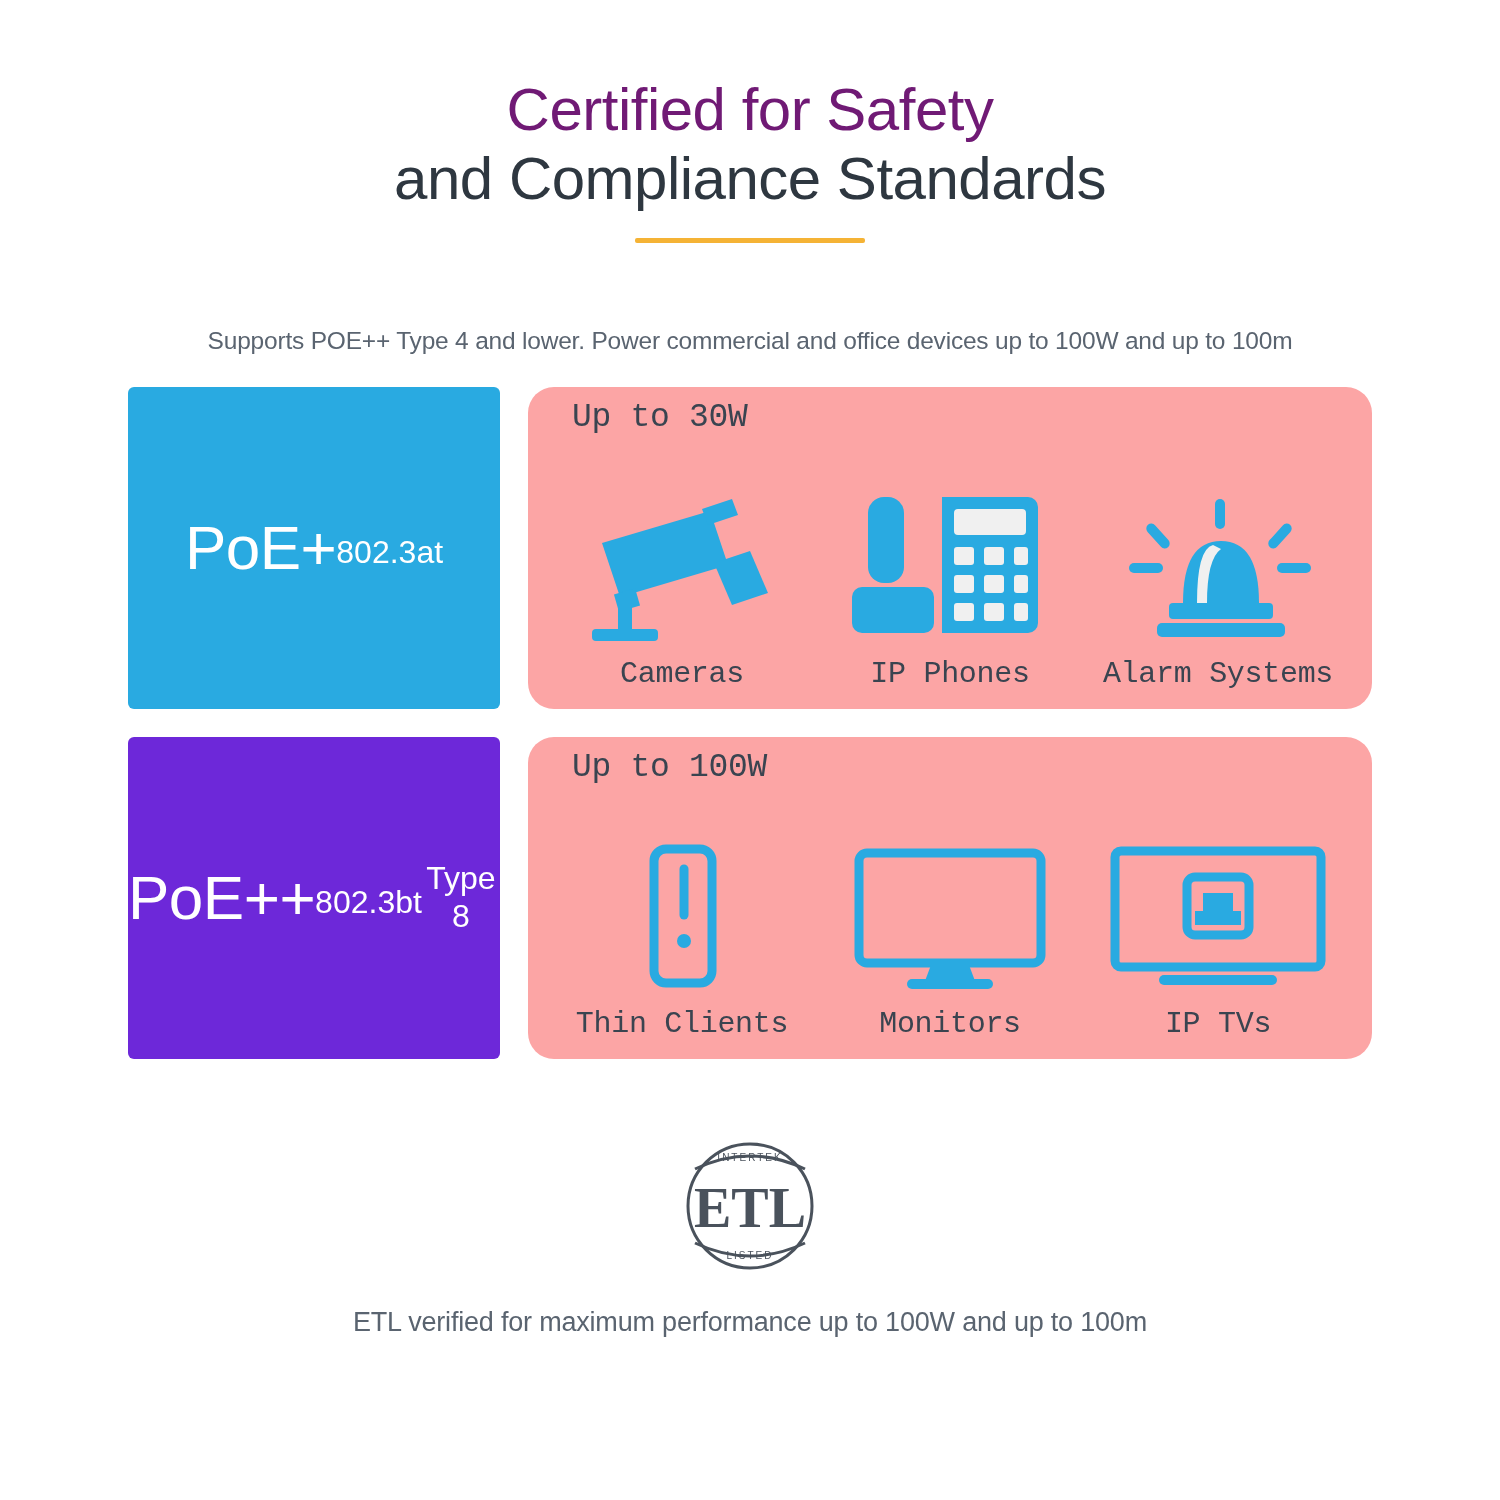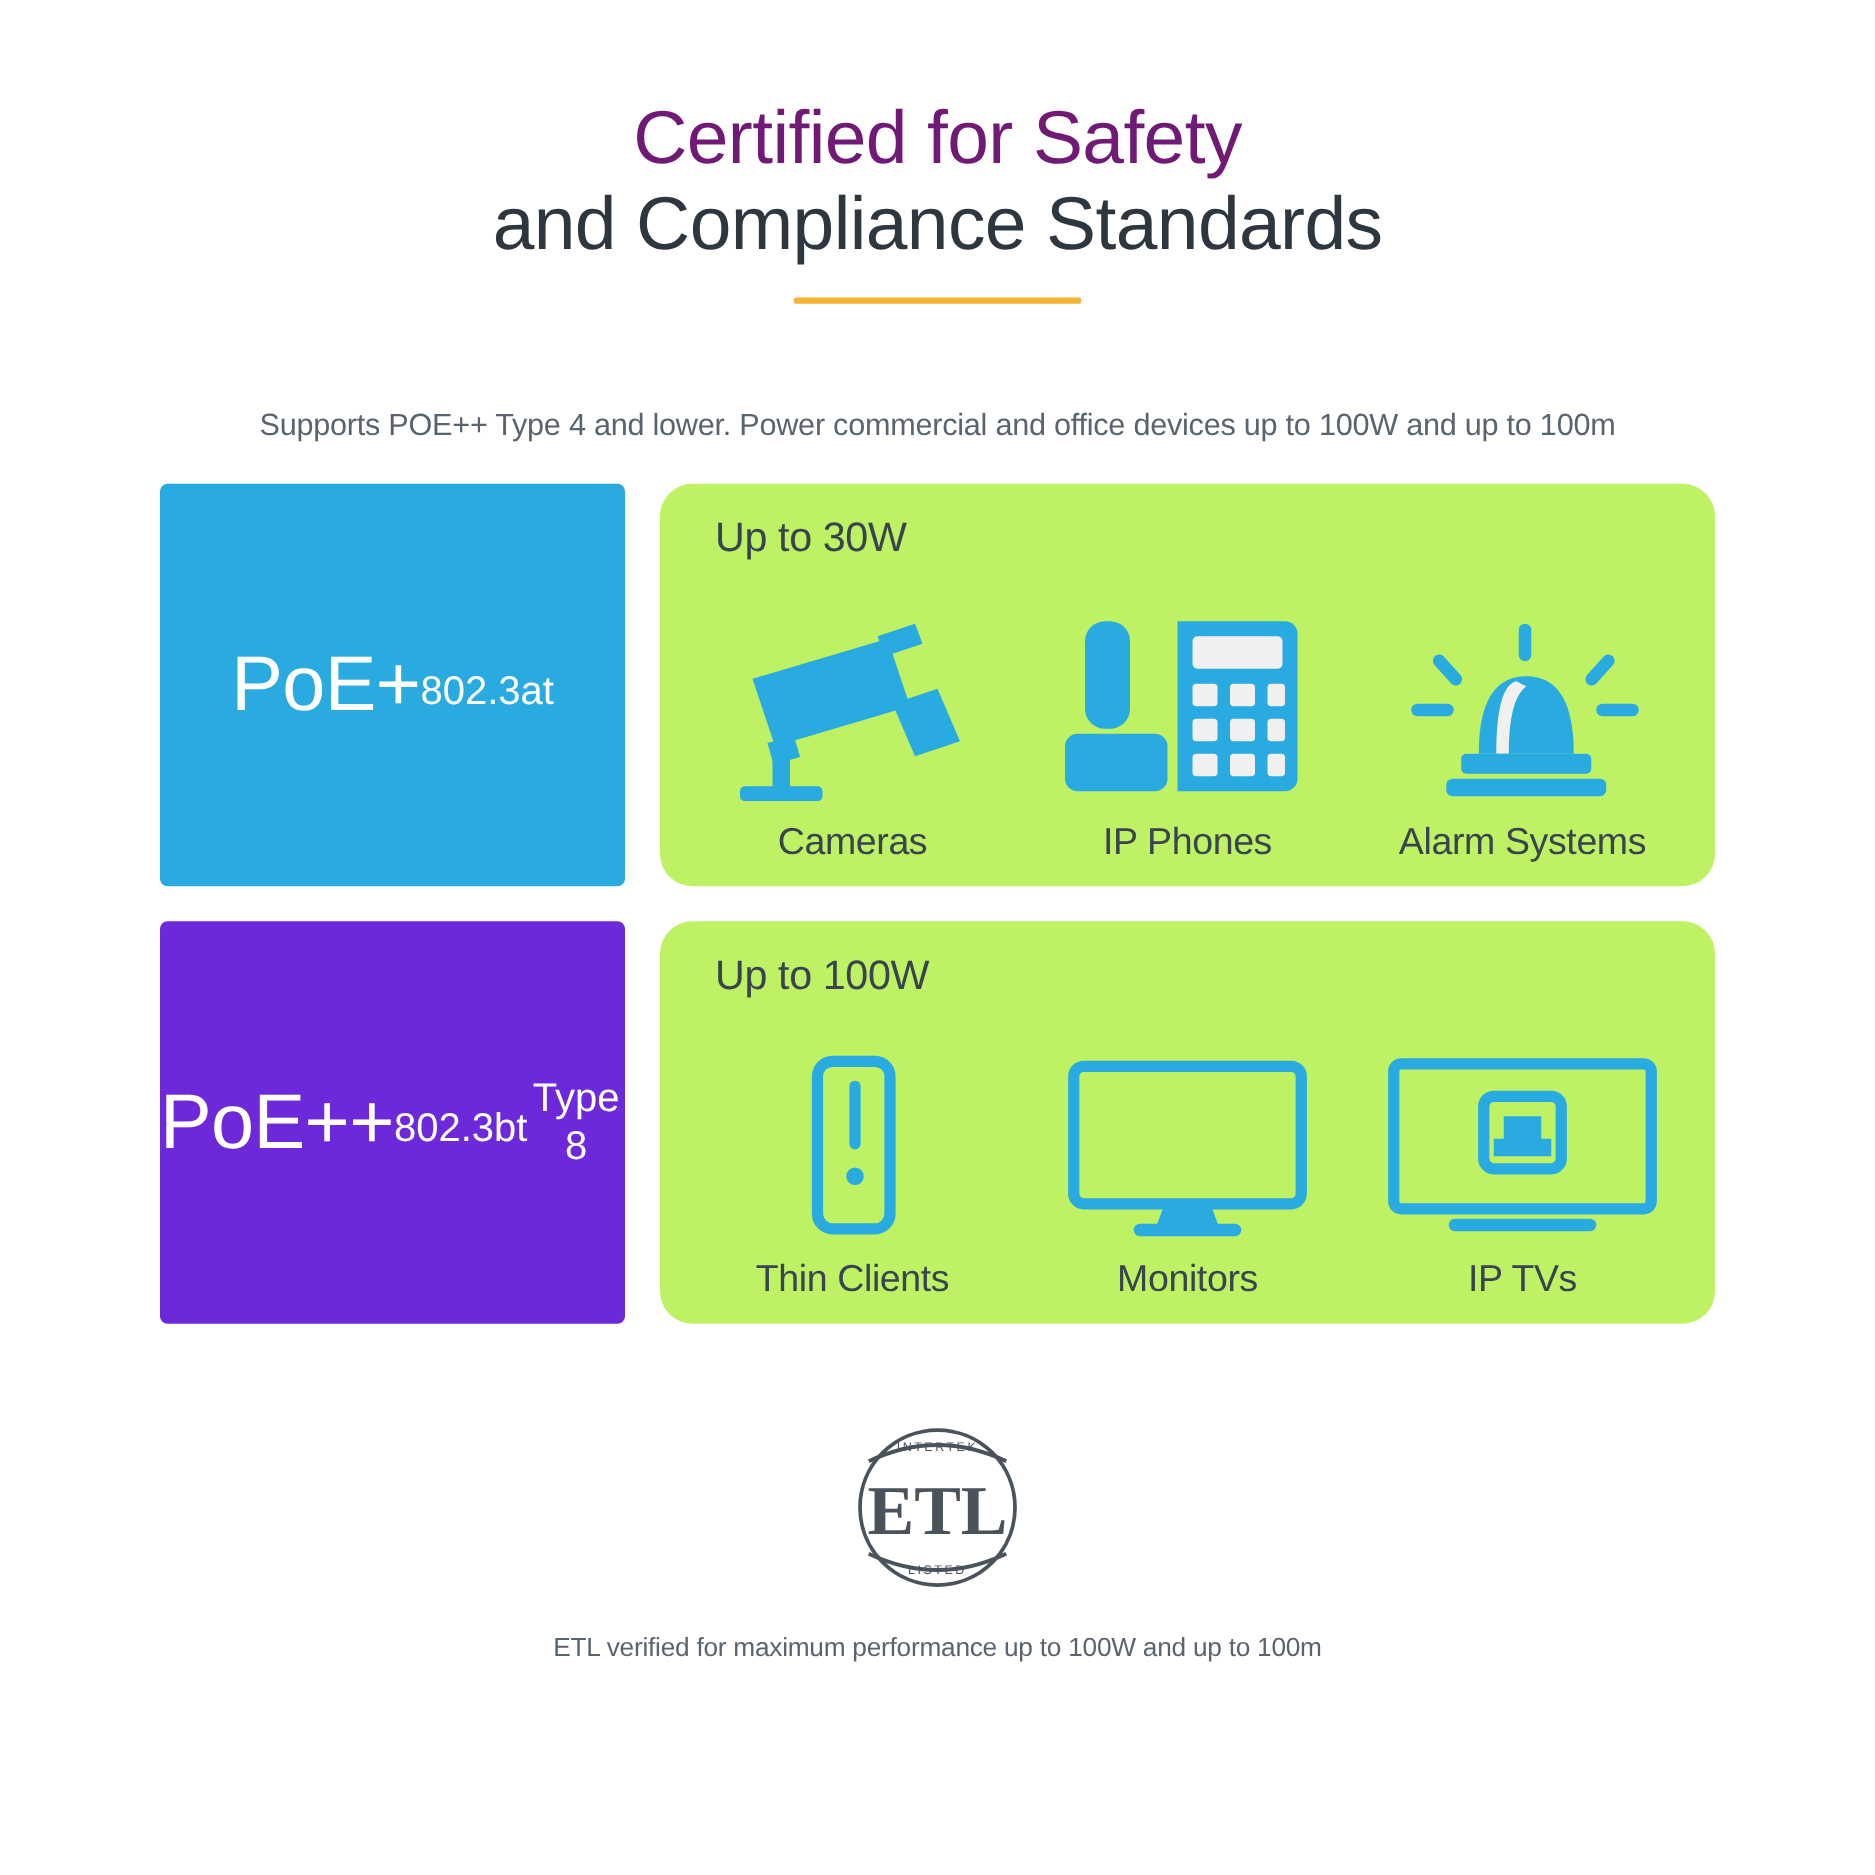--- a/index.html
+++ b/index.html
@@ -95,26 +95,27 @@
   .badge-sub {
     font-size: 32px;
     font-weight: 400;
     line-height: 1.18;
     margin-top: 10px;
     text-align: center;
   }
 
   .panel {
     flex: 1 1 auto;
-    background: #bef264;
+    background: #fca5a5;
     border-radius: 26px;
-    padding: 24px 30px 18px 30px;
+    padding: 12px 30px 18px 30px;
     box-sizing: border-box;
     display: flex;
     flex-direction: column;
+    font-family: Liberation Mono, monospace;
   }
   .panel-heading {
     font-size: 33px;
     color: #3a4450;
     letter-spacing: -0.3px;
     margin-left: 14px;
   }
   .items {
     flex: 1 1 auto;
     display: flex;
@@ -147,21 +148,21 @@
   .footer {
     margin-top: 72px;
     text-align: center;
   }
   .etl-wrap {
     display: flex;
     justify-content: center;
   }
   .footer-note {
     margin-top: 26px;
-    font-size: 21px;
+    font-size: 27px;
     color: #5a6470;
     letter-spacing: -0.2px;
   }
 </style>
 </head>
 <body>
 
 <div class="page">
 
   <div class="header">

